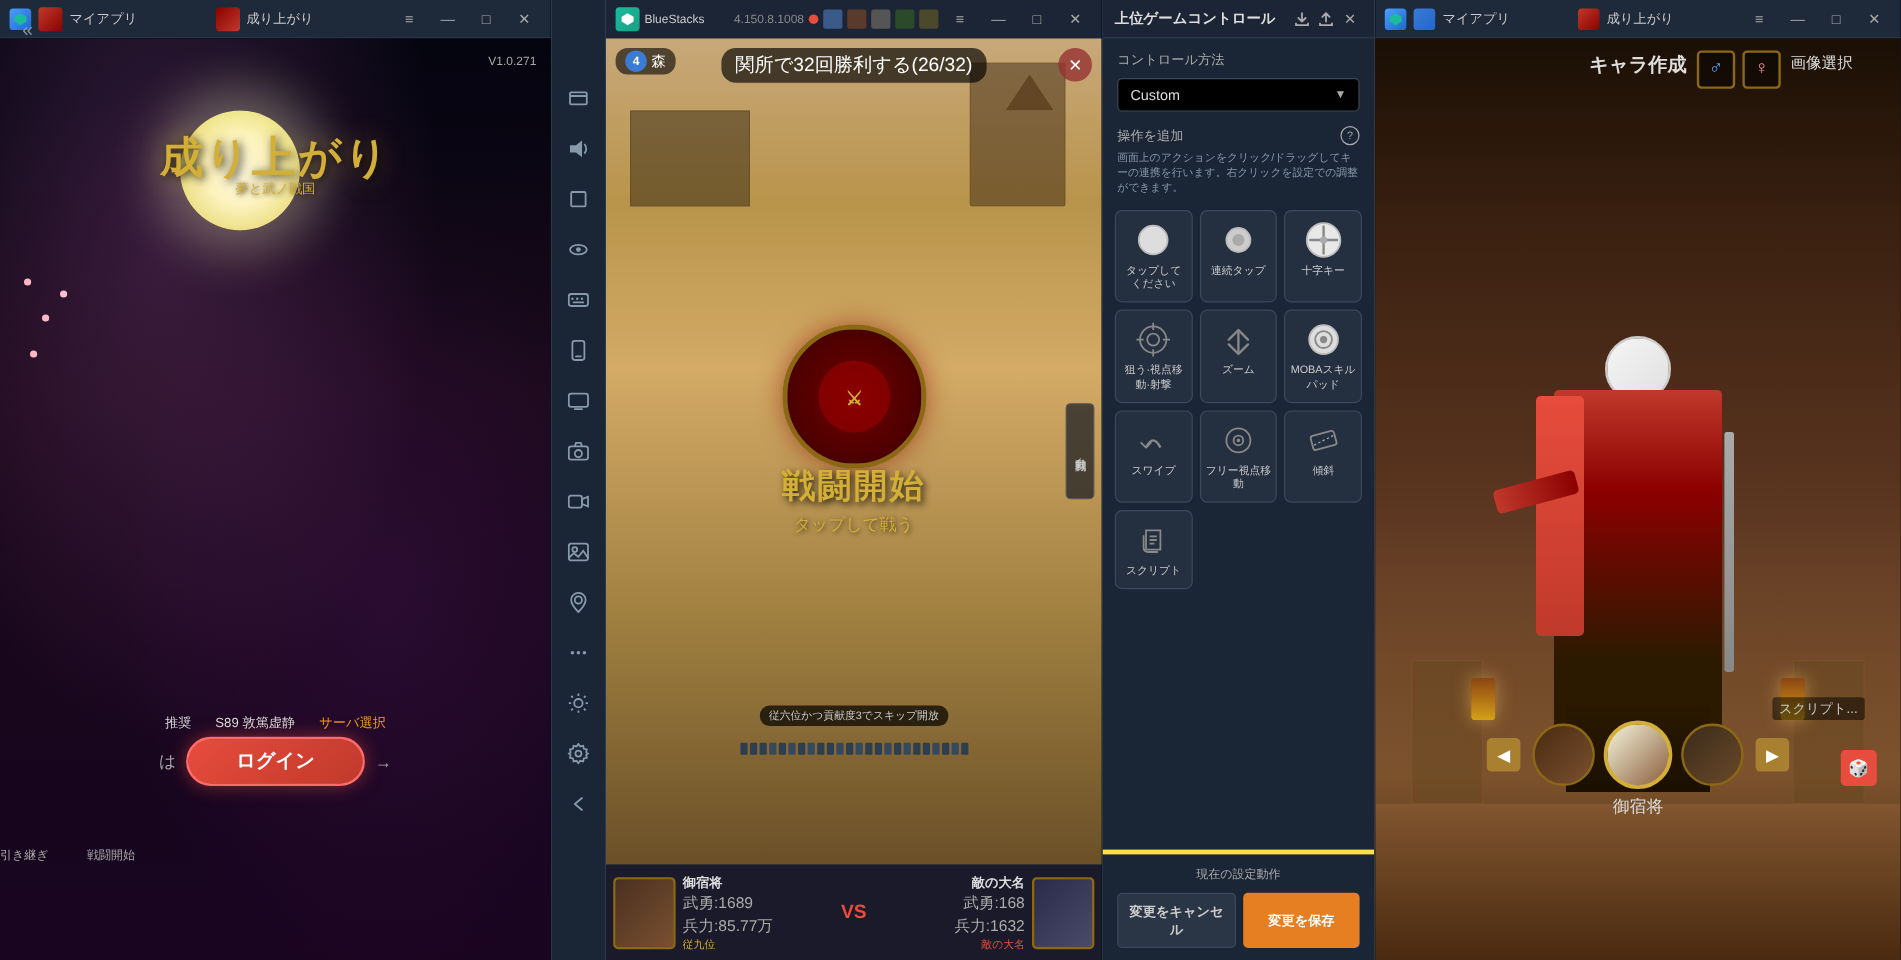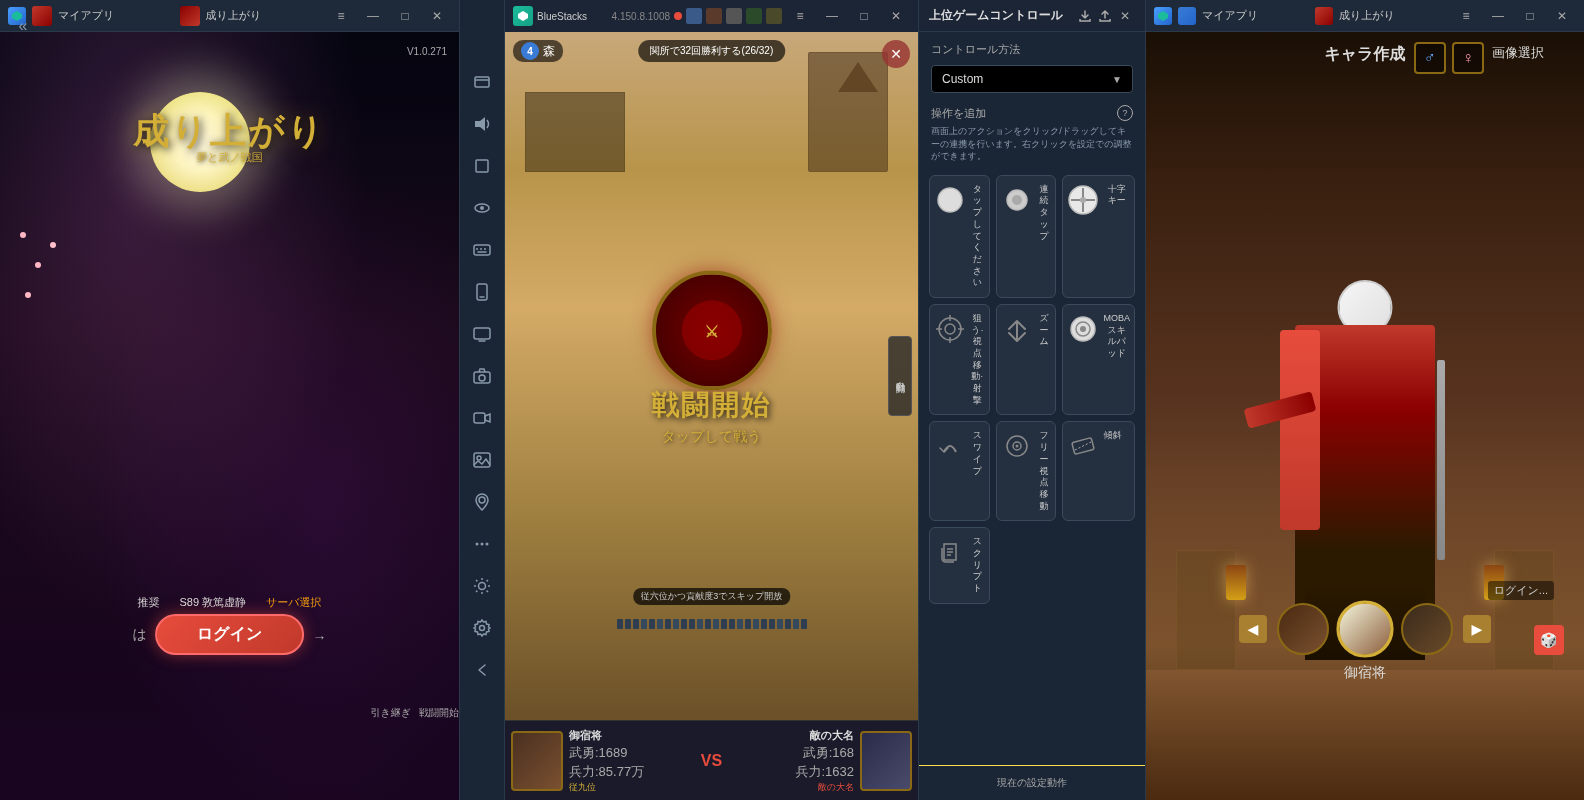--- a/index.html
+++ b/index.html
@@ -180,22 +180,22 @@
       color: #aaa;
       text-decoration: underline;
       cursor: pointer;
     }
     .bottom-links {
       position: absolute;
       bottom: 80px;
       left: 0;
       right: 0;
       display: flex;
-      justify-content: flex-end;
-      gap: 8px;
+      justify-content: flex-start;
+      gap: 32px;
     }
     .bottom-link {
       font-size: 10px;
       color: #aaa;
       cursor: pointer;
     }
 
     
     .sidebar {
       width: 46px;
@@ -305,21 +305,21 @@
     }
     .battle-progress {
       position: absolute;
       top: 8px;
       left: 50%;
       transform: translateX(-50%);
       background: rgba(0,0,0,0.65);
       color: #fff;
       padding: 4px 12px;
       border-radius: 12px;
-      font-size: 10px;
+      font-size: 16px;
       white-space: nowrap;
     }
     .close-x {
       position: absolute;
       top: 8px;
       right: 8px;
       width: 28px;
       height: 28px;
       background: rgba(150,50,50,0.8);
       border-radius: 50%;
@@ -543,22 +543,22 @@
       margin-top: 4px;
     }
     .control-grid {
       display: grid;
       grid-template-columns: repeat(3, 1fr);
       gap: 6px;
       padding: 8px 10px;
     }
     .control-item {
       display: flex;
-      flex-direction: row;
-      align-items: flex-start;
+      flex-direction: column;
+      align-items: center;
       gap: 4px;
       padding: 8px 4px;
       background: #243040;
       border: 1px solid #3a4a5a;
       border-radius: 6px;
       cursor: pointer;
     }
     .control-icon {
       width: 32px;
       height: 32px;
@@ -568,21 +568,21 @@
     }
     .control-label {
       font-size: 9px;
       color: #ccc;
       text-align: center;
       line-height: 1.3;
     }
     .control-footer {
       margin-top: auto;
       padding: 10px 12px;
-      border-top: 1px solid #fde047;
+      border-top: 4px solid #fde047;
       display: flex;
       flex-direction: column;
       gap: 8px;
     }
     .current-action-text {
       font-size: 10px;
       color: #aaa;
       text-align: center;
     }
     .control-footer-btns {
@@ -1198,20 +1198,24 @@
           <path d="M13 19 L17 19" stroke="#888" stroke-width="1.5"></path>
           <path d="M8 12 L8 22 Q8 26 12 26 L20 26" stroke="#888" stroke-width="1.5" fill="none"></path>
         </svg>
       </div>
       <span class="control-label">スクリプト</span>
     </div>
   </div>
 
   <div class="control-footer">
     <span class="current-action-text">現在の設定動作</span>
+    <div class="control-footer-btns">
+      <button class="footer-btn footer-btn-cancel">変更をキャンセル</button>
+      <button class="footer-btn footer-btn-save">変更を保存</button>
+    </div>
   </div>
 </div>
 
 <div id="panel-right" class="window-panel">
 
   <div class="right-title-bar">
     <div class="title-bar-icon">
       <svg width="12" height="12" viewBox="0 0 12 12">
           <polygon points="6,1 11,4 11,8 6,11 1,8 1,4" fill="#1abc9c"></polygon>
         </svg>
@@ -1258,21 +1262,21 @@
         <div style="position:absolute;top:50px;left:5px;width:40px;height:200px;background:linear-gradient(180deg,#e74c3c,#c0392b);border-radius:4px;"></div>
 
         <div style="position:absolute;top:80px;right:10px;width:8px;height:200px;background:linear-gradient(180deg,#aaa,#888);border-radius:2px;"></div>
 
         <div style="position:absolute;top:120px;left:-30px;width:70px;height:20px;background:linear-gradient(90deg,#c0392b,#8b0000);border-radius:4px;transform:rotate(-15deg);"></div>
 
         <div style="position:absolute;bottom:0;left:30px;right:30px;height:80px;background:linear-gradient(180deg,#2c1a00,#1a0f00);"></div>
       </div>
     </div>
 
-    <div class="loading-text">ログイン...</div>
+    <div class="loading-text">スクリプト...</div>
 
     <div class="char-select-row">
       <div class="arrow-btn">◀</div>
       <div class="char-thumb" style="background:linear-gradient(135deg,#4a2a10,#7a5030);">
       </div>
       <div class="char-thumb active" style="background:linear-gradient(135deg,#f5f5dc,#8b5e3c);">
       </div>
       <div class="char-thumb" style="background:linear-gradient(135deg,#3a2a1a,#6a4a2a);">
       </div>
       <div class="arrow-btn">▶</div>

